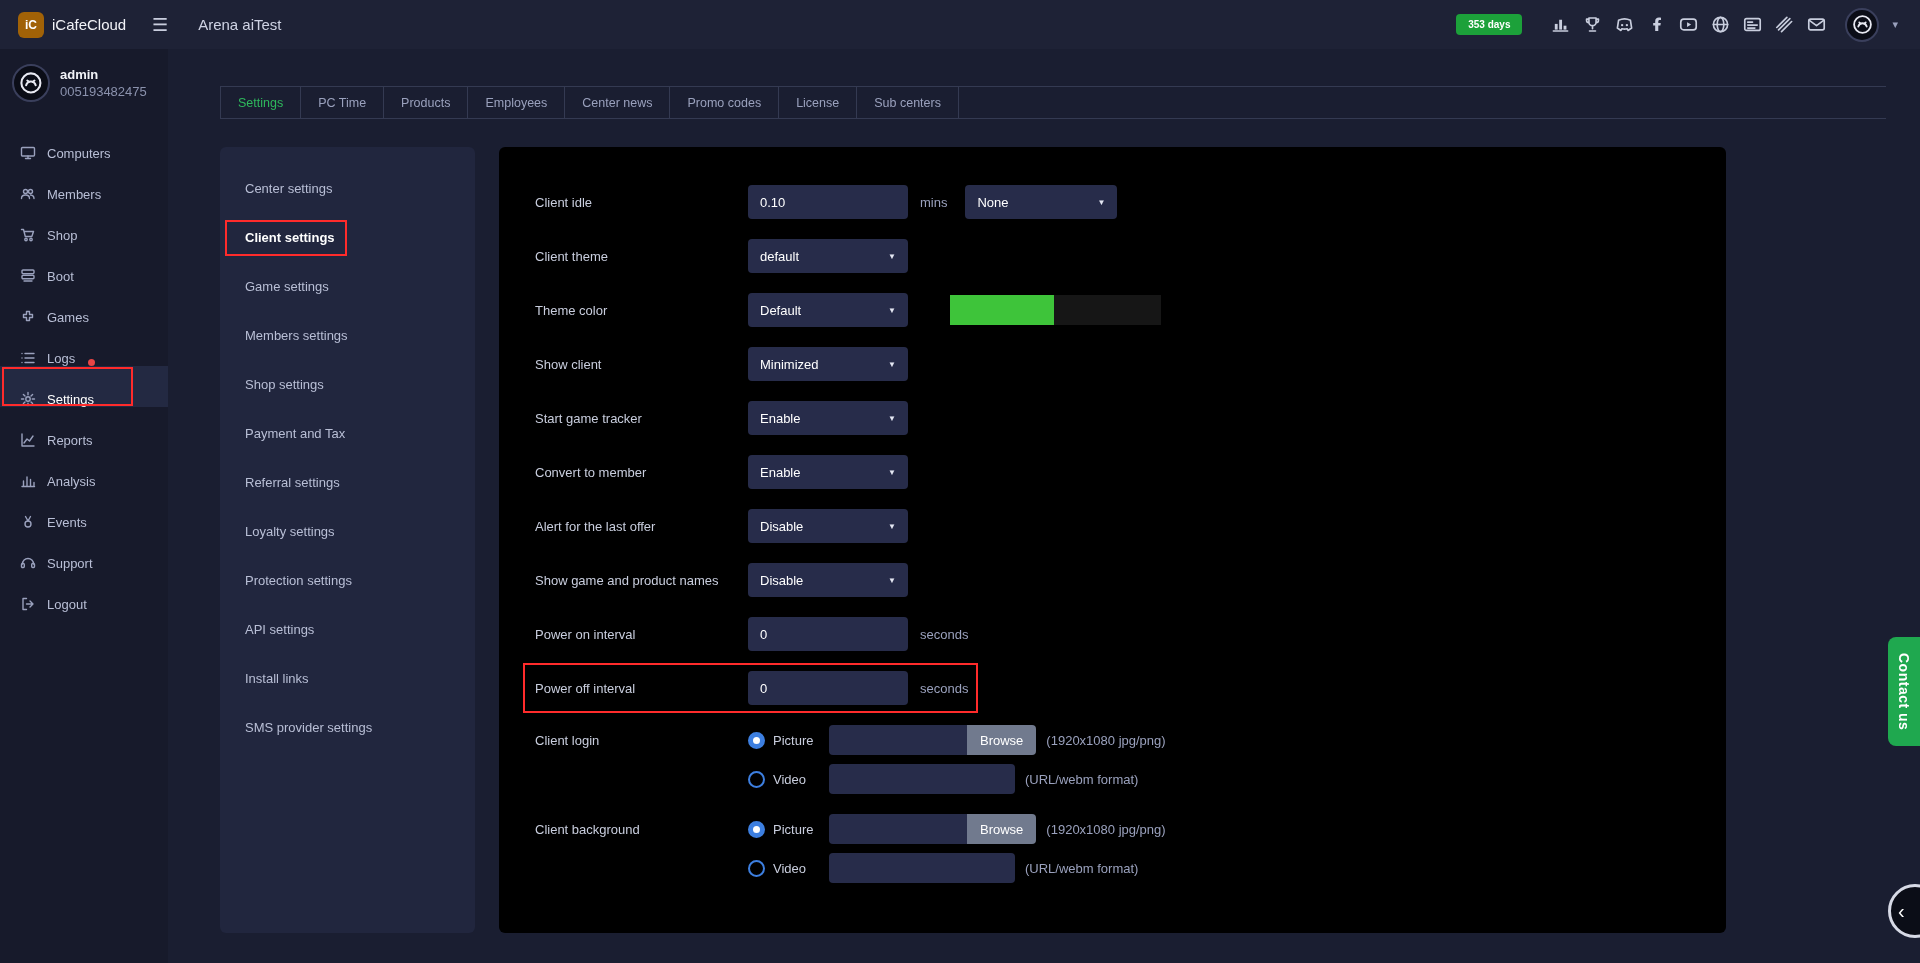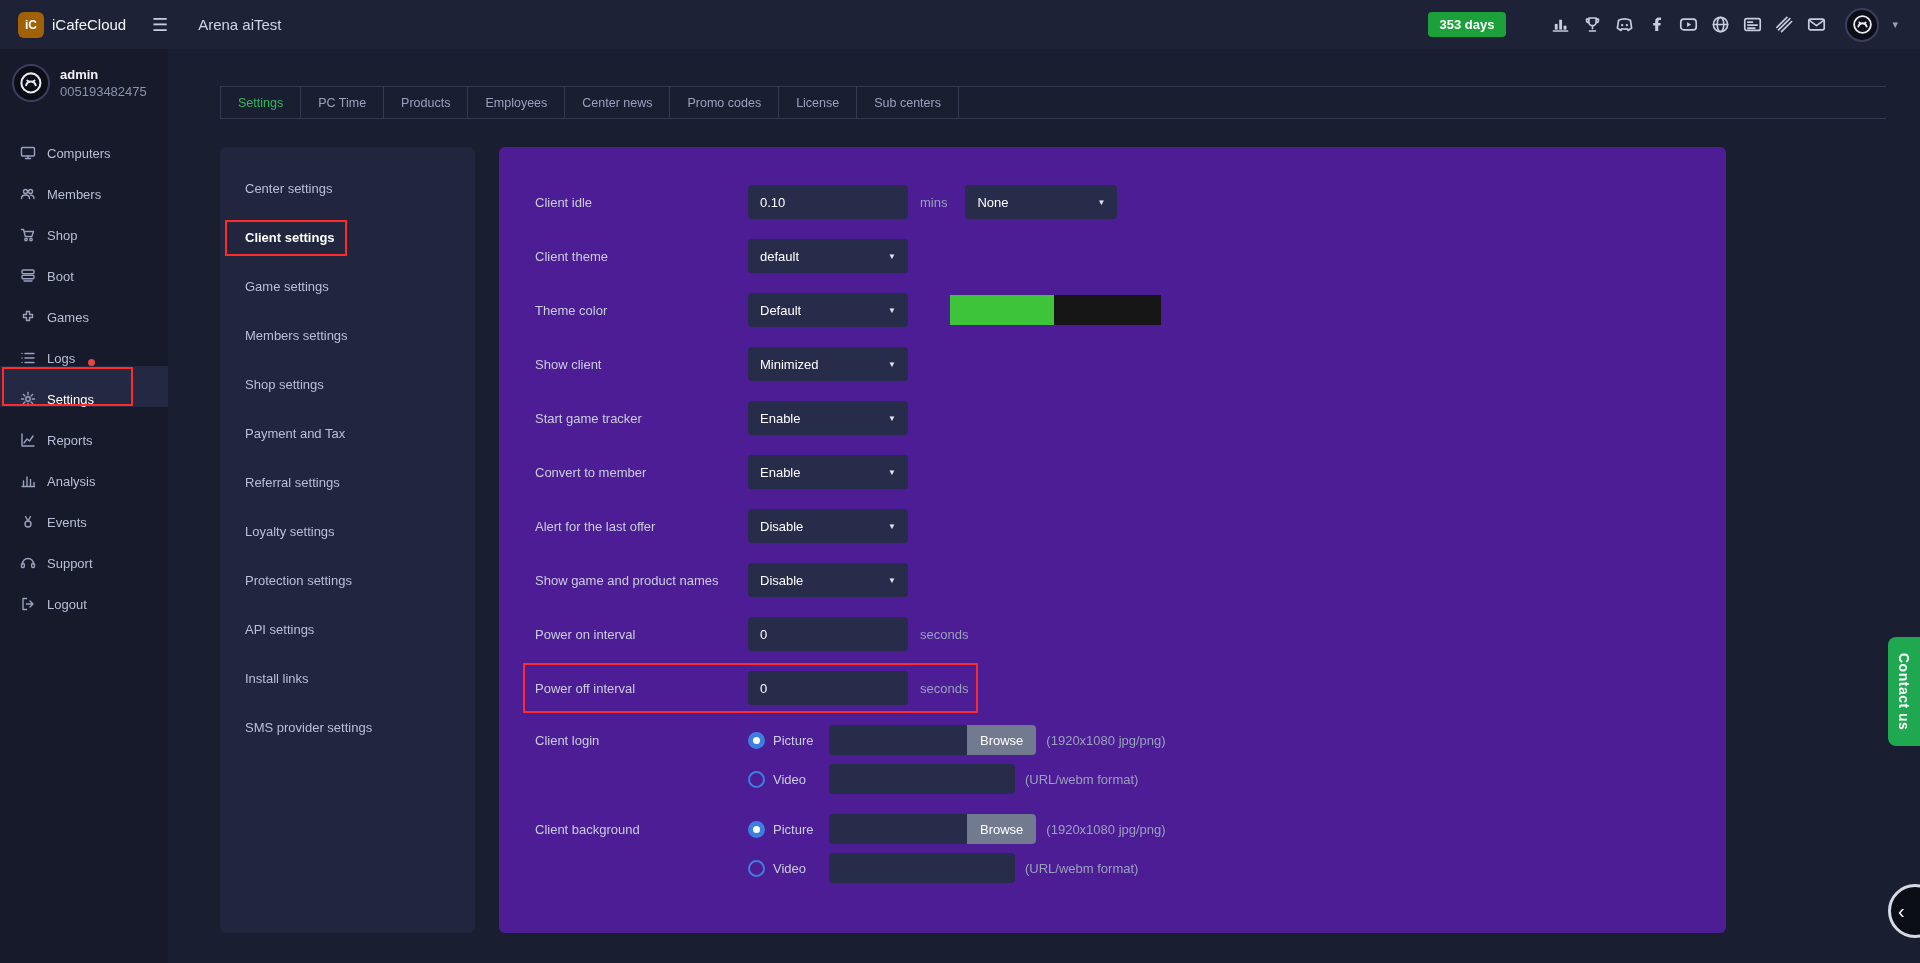--- a/index.html
+++ b/index.html
@@ -21,22 +21,22 @@
   .brand-logo {
     width:26px; height:26px; border-radius:6px; background:#a16207;
     display:flex; align-items:center; justify-content:center;
     color:#fff; font-weight:bold; font-size:12px;
   }
   .brand-name { font-size:15px; font-weight:normal; color:#f2f3f8; }
   .hamburger { color:#c9cede; font-size:18px; margin:0 30px 0 14px; cursor:pointer; }
   .page-title { color:#cfd3e4; font-size:15px; }
   .topbar-right { margin-left:auto; display:flex; align-items:center; gap:13px; }
   .days-badge {
-    background:#1ca13a; color:#fff; font-weight:bold; font-size:13px;
-    padding:5px 12px; border-radius:4px; margin-right:32px; cursor:pointer;
+    background:#1ca13a; color:#fff; font-weight:bold; font-size:10px;
+    padding:5px 12px; border-radius:4px; margin-right:16px; cursor:pointer;
   }
   .tb-icon { width:19px; height:19px; color:#c9cede; cursor:pointer; display:inline-flex; }
   .tb-icon svg { width:19px; height:19px; }
   .icon svg *, .tb-icon svg * { stroke:currentColor; fill:none; stroke-width:1.4; stroke-linecap:round; stroke-linejoin:round; }
   .icon svg .f, .tb-icon svg .f { fill:currentColor; stroke:none; }
   .avatar {
     border-radius:50%; background:#0b0d17; border:2px solid #3a3f5c;
     display:flex; align-items:center; justify-content:center; cursor:pointer; overflow:hidden;
   }
   .avatar svg { width:70%; height:70%; }
@@ -72,21 +72,21 @@
   .tab:first-child { border-left:1px solid #343a52; }
   .tab.active { color:#2eb85c; }
   .content { margin-top:28px; display:flex; gap:24px; align-items:stretch; }
   .subnav-panel { width:255px; background:#21263e; border-radius:6px; padding:26px 0; flex-shrink:0; }
   .subnav-item {
     padding:8px 25px; color:#b9bfd6; margin-bottom:18px; cursor:pointer;
     position:relative; font-size:13px;
   }
   .subnav-item.active { color:#fff; font-weight:bold; }
   .subnav-red-box { position:absolute; left:5px; top:-2px; width:122px; height:36px; border:2px solid #ff2b2b; pointer-events:none; }
-  .form-panel { width:1227px; background:#4c1d95; border-radius:6px; padding:38px 36px 30px 36px; min-height:771px; }
+  .form-panel { width:1227px; background:#000000; border-radius:6px; padding:38px 36px 30px 36px; min-height:771px; }
   
   .row { display:flex; align-items:center; margin-bottom:20px; min-height:34px; position:relative; }
   .row-label { width:213px; flex-shrink:0; color:#c9cede; padding-right:10px; }
   .text-input {
     width:160px; height:34px; background:#272c4a; border:none; border-radius:4px;
     color:#fff; font-size:13px; padding:0 12px; font-family:inherit; outline:none;
   }
   .select {
     width:160px; height:34px; background:#272c4a; border-radius:4px; color:#fff;
     display:flex; align-items:center; justify-content:space-between;

